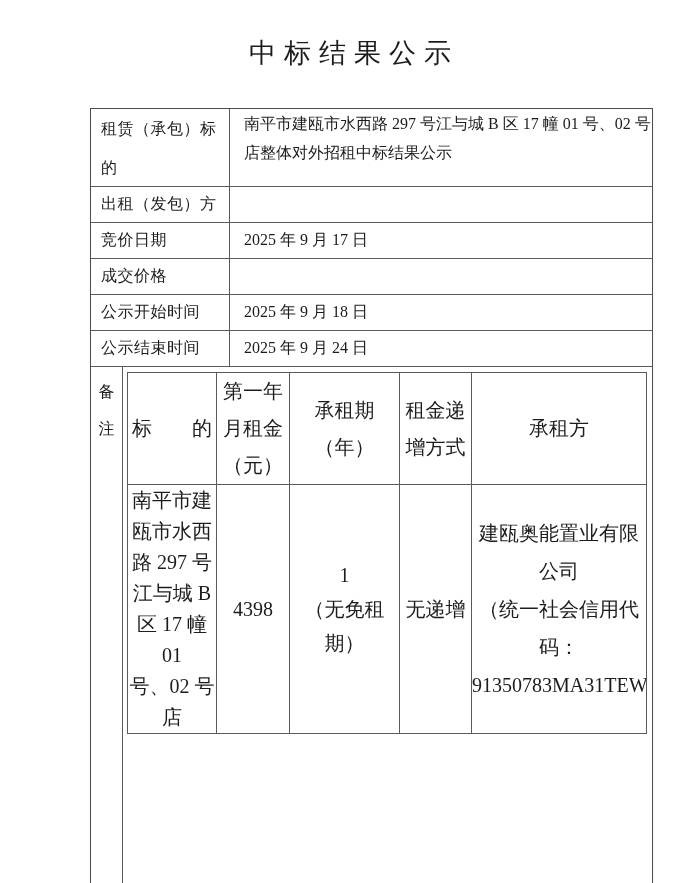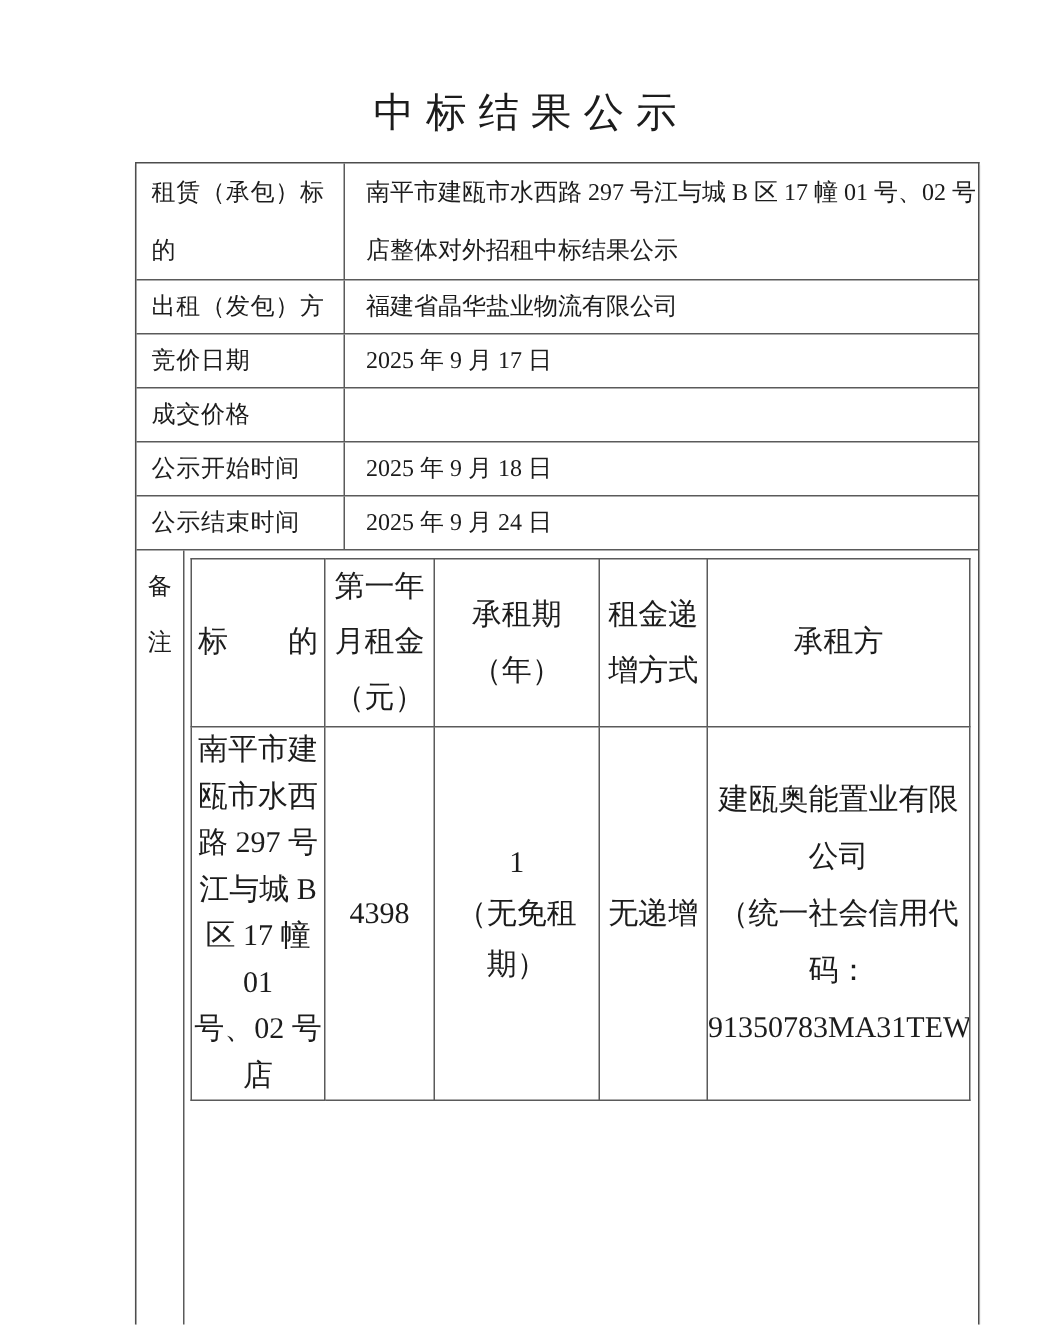--- a/index.html
+++ b/index.html
@@ -5,21 +5,21 @@
   html,body{margin:0;padding:0;}
   body{
     width:700px;height:883px;
     background:#ffffff;
     font-family:"Liberation Serif","DejaVu Serif",serif;
     color:#1c1c1c;
     position:relative;
     overflow:hidden;
   }
   .title{
-    position:absolute;top:54px;left:0;width:700px;
+    position:absolute;top:32px;left:0;width:700px;
     text-align:center;
     font-size:27px;
     letter-spacing:8px;
     padding-left:8px;
     box-sizing:border-box;
     line-height:42px;
     white-space:nowrap;
   }
   .doc-table{
     position:absolute;left:90px;top:108px;
@@ -51,21 +51,21 @@
   }
   .info-value{
     flex:1;
     padding-left:14px;
     font-size:16px;
     display:flex;align-items:center;
     white-space:pre-line;
     overflow:hidden;
   }
   .tall .info-label{align-items:flex-start;line-height:39px;}
-  .tall .info-value{align-items:flex-start;line-height:39px;}
+  .tall .info-value{align-items:flex-start;line-height:29px;}
   .remark-row{
     display:flex;
     flex:1 1 auto;
     box-sizing:border-box;
   }
   .remark-label{
     width:32px;flex:0 0 32px;
     border-right:1px solid #5a5a5a;
     box-sizing:border-box;
     text-align:center;
@@ -109,21 +109,20 @@
 <div class="doc-table">
 
   <div class="info-row tall">
     <div class="info-label">租赁（承包）标的</div>
     <div class="info-value">南平市建瓯市水西路 297 号江与城 B 区 17 幢 01 号、02 号
 店整体对外招租中标结果公示</div>
   </div>
 
   <div class="info-row std">
     <div class="info-label">出租（发包）方</div>
-    <div class="info-value">福建省晶华盐业物流有限公司</div>
   </div>
 
   <div class="info-row std">
     <div class="info-label">竞价日期</div>
     <div class="info-value">2025 年 9 月 17 日</div>
   </div>
 
   <div class="info-row std">
     <div class="info-label">成交价格</div>
   </div>

